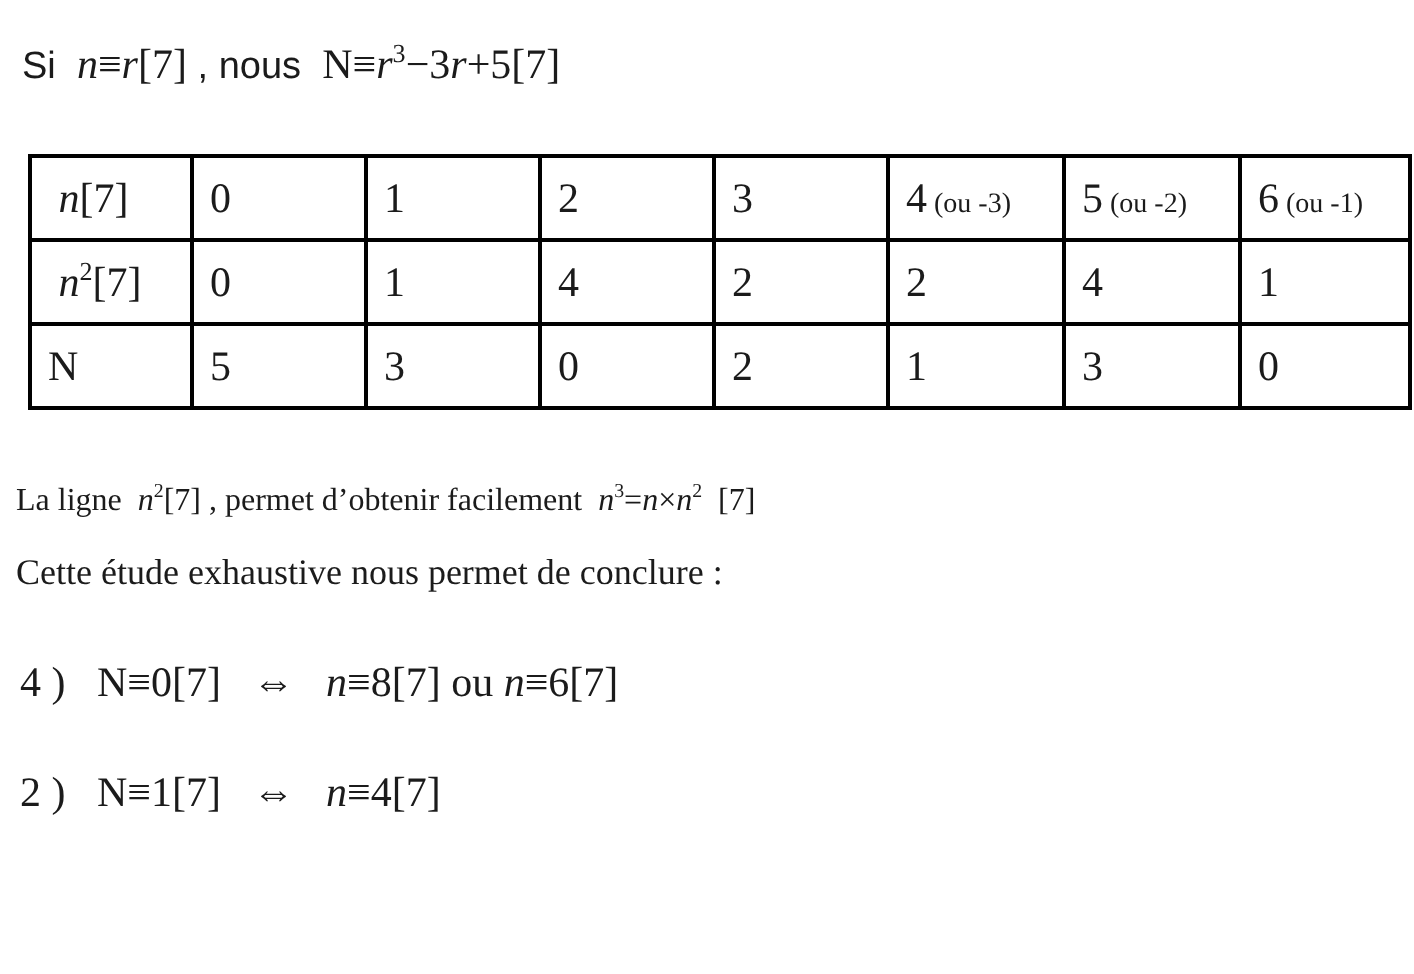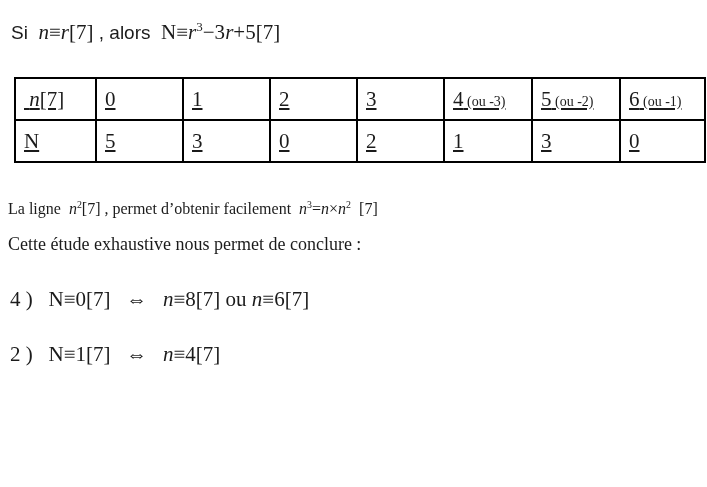--- a/index.html
+++ b/index.html
@@ -8,31 +8,31 @@
   .line { white-space:pre-wrap; }
   .rm  { font-family:"Liberation Serif","DejaVu Serif",serif; font-style:normal; }
   .it  { font-family:"Liberation Serif","DejaVu Serif",serif; font-style:italic; }
   .sans{ font-family:"Liberation Sans","DejaVu Sans",sans-serif; font-size:19px; }
   sup  { font-size:0.62em; line-height:0; }
   .note{ font-size:14px; }
   #intro   { margin:20px 0 0 11px; font-size:21px; }
   #modulo-table { border-collapse:collapse; table-layout:fixed; margin:32px 0 0 14px; }
   #modulo-table td {
     border:2px solid #000000; height:42px; vertical-align:middle;
-    padding:0 3px 0 8px; font-size:21px; white-space:pre-wrap; overflow:hidden;text-decoration:underline;
+    padding:0 3px 0 8px; font-size:21px; white-space:pre-wrap; overflow:hidden;
   }
   #line-a  { margin:31px 0 0 8px;  font-size:16px; line-height:30px; }
   #line-b  { margin:5px 0 0 8px;   font-size:18px; line-height:30px; }
   #conc-1  { margin:25px 0 0 10px; font-size:21px; line-height:30px; }
   #conc-2  { margin:25px 0 0 10px; font-size:21px; line-height:30px; }
 </style>
 </head>
 <body>
 
-<div id="intro" class="line"><span class="sans">Si  </span><span class="it">n</span><span class="rm">≡</span><span class="it">r</span><span class="rm">[7]</span><span class="sans"> , alors  </span><span class="rm">N≡</span><span class="it">r</span><sup class="rm">3</sup><span class="rm">−3</span><span class="it">r</span><span class="rm">+5[7]</span></div>
+<div id="intro" class="line"><span class="sans">Si  </span><span class="it">n</span><span class="rm">≡</span><span class="it">r</span><span class="rm">[7]</span><span class="sans"> , nous  </span><span class="rm">N≡</span><span class="it">r</span><sup class="rm">3</sup><span class="rm">−3</span><span class="it">r</span><span class="rm">+5[7]</span></div>
 
 <table id="modulo-table">
   <colgroup>
     <col style="width:81px">
       <col style="width:87px">
       <col style="width:87px">
       <col style="width:87px">
     <col style="width:87px">
       <col style="width:88px">
       <col style="width:88px">
@@ -43,20 +43,30 @@
         <td><span class="rm"> </span><span class="it">n</span><span class="rm">[7]</span></td>
         <td><span class="rm">0</span></td>
         <td><span class="rm">1</span></td>
         <td><span class="rm">2</span></td>
         <td><span class="rm">3</span></td>
         <td><span class="rm">4</span><span class="rm note"> (ou -3)</span></td>
         <td><span class="rm">5</span><span class="rm note"> (ou -2)</span></td>
         <td><span class="rm">6</span><span class="rm note"> (ou -1)</span></td>
       </tr>
       <tr>
+        <td><span class="rm"> </span><span class="it">n</span><sup class="rm">2</sup><span class="rm">[7]</span></td>
+        <td><span class="rm">0</span></td>
+        <td><span class="rm">1</span></td>
+        <td><span class="rm">4</span></td>
+        <td><span class="rm">2</span></td>
+        <td><span class="rm">2</span></td>
+        <td><span class="rm">4</span></td>
+        <td><span class="rm">1</span></td>
+      </tr>
+      <tr>
         <td><span class="rm">N</span></td>
         <td><span class="rm">5</span></td>
         <td><span class="rm">3</span></td>
         <td><span class="rm">0</span></td>
         <td><span class="rm">2</span></td>
         <td><span class="rm">1</span></td>
         <td><span class="rm">3</span></td>
         <td><span class="rm">0</span></td>
       </tr>
     </tbody>

